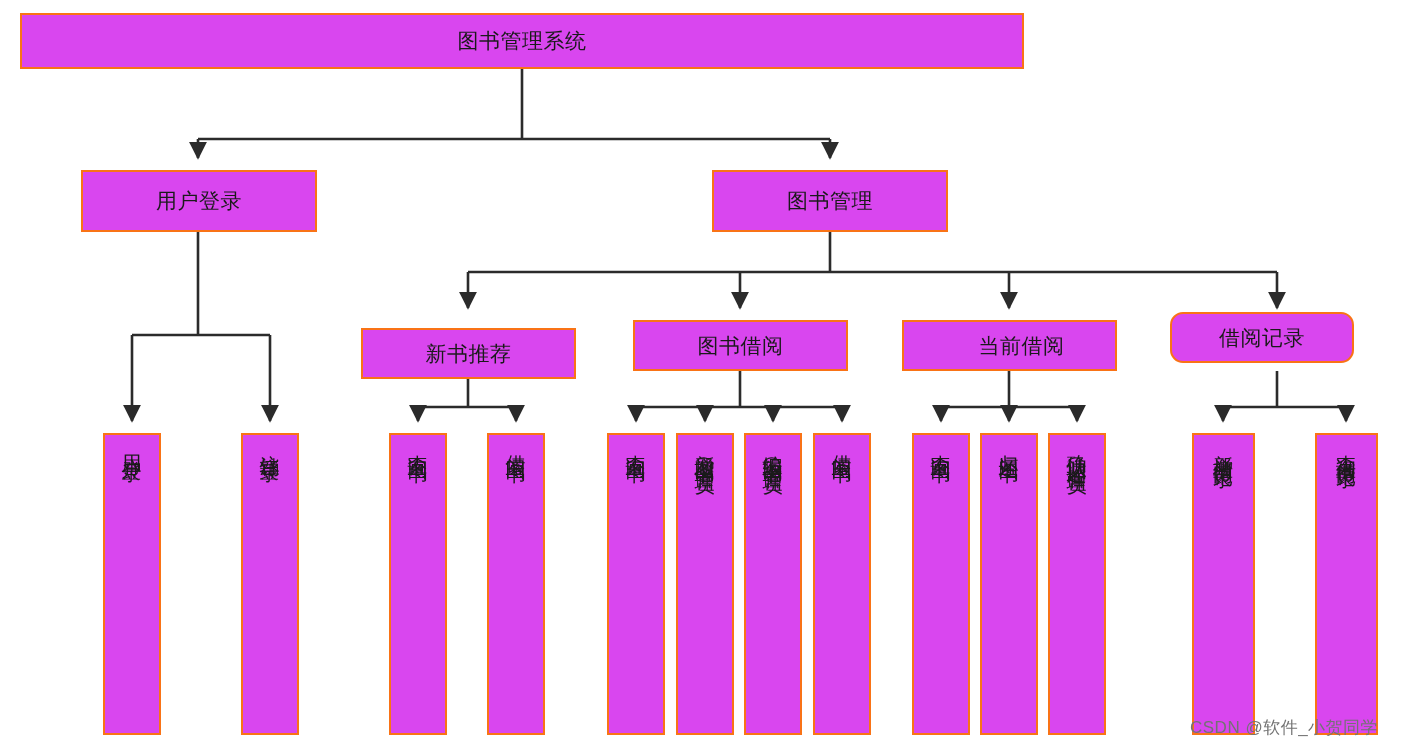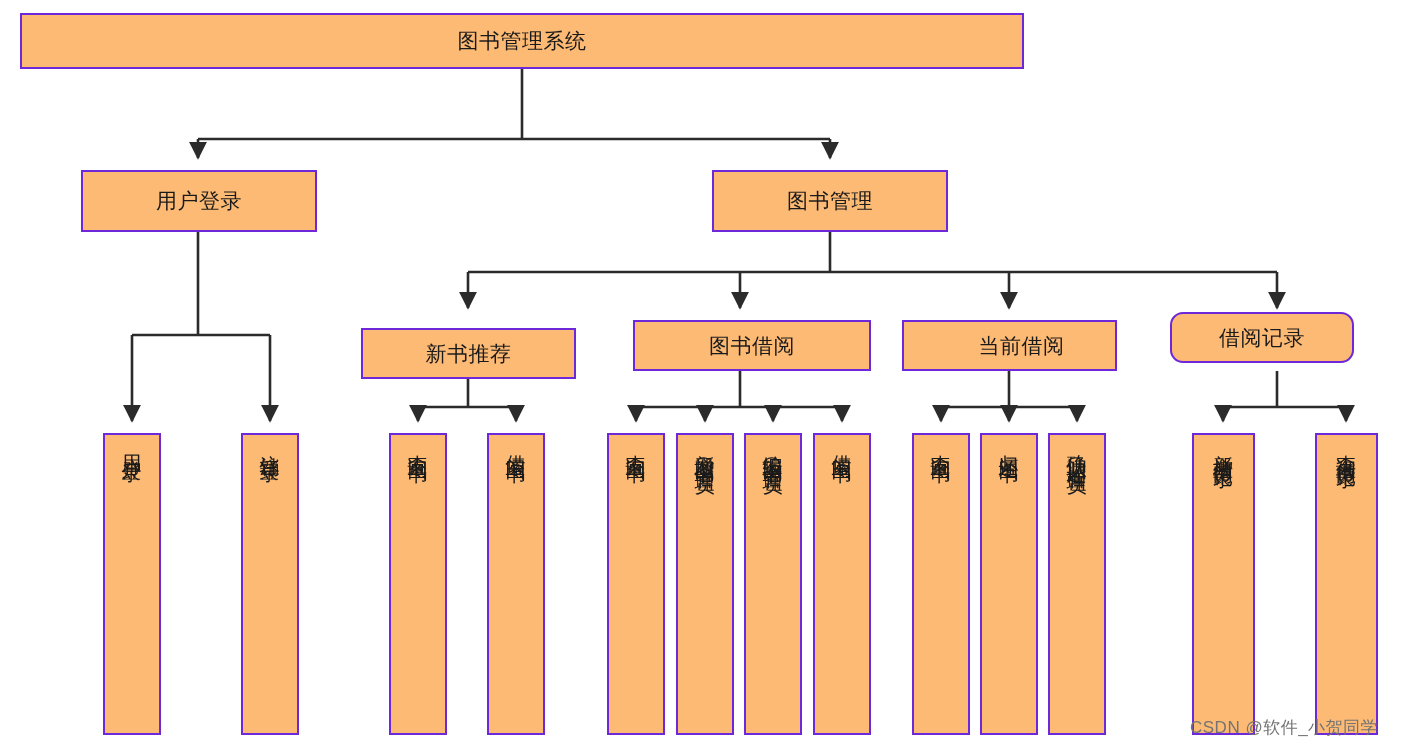--- a/index.html
+++ b/index.html
@@ -23,22 +23,22 @@
     position: absolute;
     left: 0;
     top: 0;
     width: 1405px;
     height: 747px;
     pointer-events: none;
   }
   .node {
     position: absolute;
     box-sizing: border-box;
-    background: #fdba74;
-    border: 2px solid #6d28d9;
+    background: #d946ef;
+    border: 2px solid #f97316;
     display: flex;
     align-items: center;
     justify-content: center;
     overflow: hidden;
   }
   .node .label {
     color: #1a1a1a;
     line-height: 1.12;
     white-space: pre;
     text-align: center;
@@ -137,21 +137,21 @@
   <div class="node horiz" style="left:81px; top:170px; width:236px; height:62px;">
     <span class="label">用户登录</span>
   </div>
   <div class="node horiz" style="left:712px; top:170px; width:236px; height:62px;">
     <span class="label">图书管理</span>
   </div>
 
   <div class="node horiz" style="left:361px; top:320px; width:215px; height:51px;margin-top:8px;">
     <span class="label">新书推荐</span>
   </div>
-  <div class="node horiz" style="left:633px; top:320px; width:238px; height:51px;">
+  <div class="node horiz" style="left:633px; top:320px; width:215px; height:51px;">
     <span class="label">图书借阅</span>
   </div>
   <div class="node horiz" style="left:902px; top:320px; width:215px; height:51px;padding-left:24px;">
     <span class="label">当前借阅</span>
   </div>
   <div class="node horiz" style="left:1170px; top:312px; width:184px; height:51px;border-radius:13px;">
     <span class="label">借阅记录</span>
   </div>
 
   <div class="node vert" style="left:103px; top:433px; width:58px; height:302px;">

